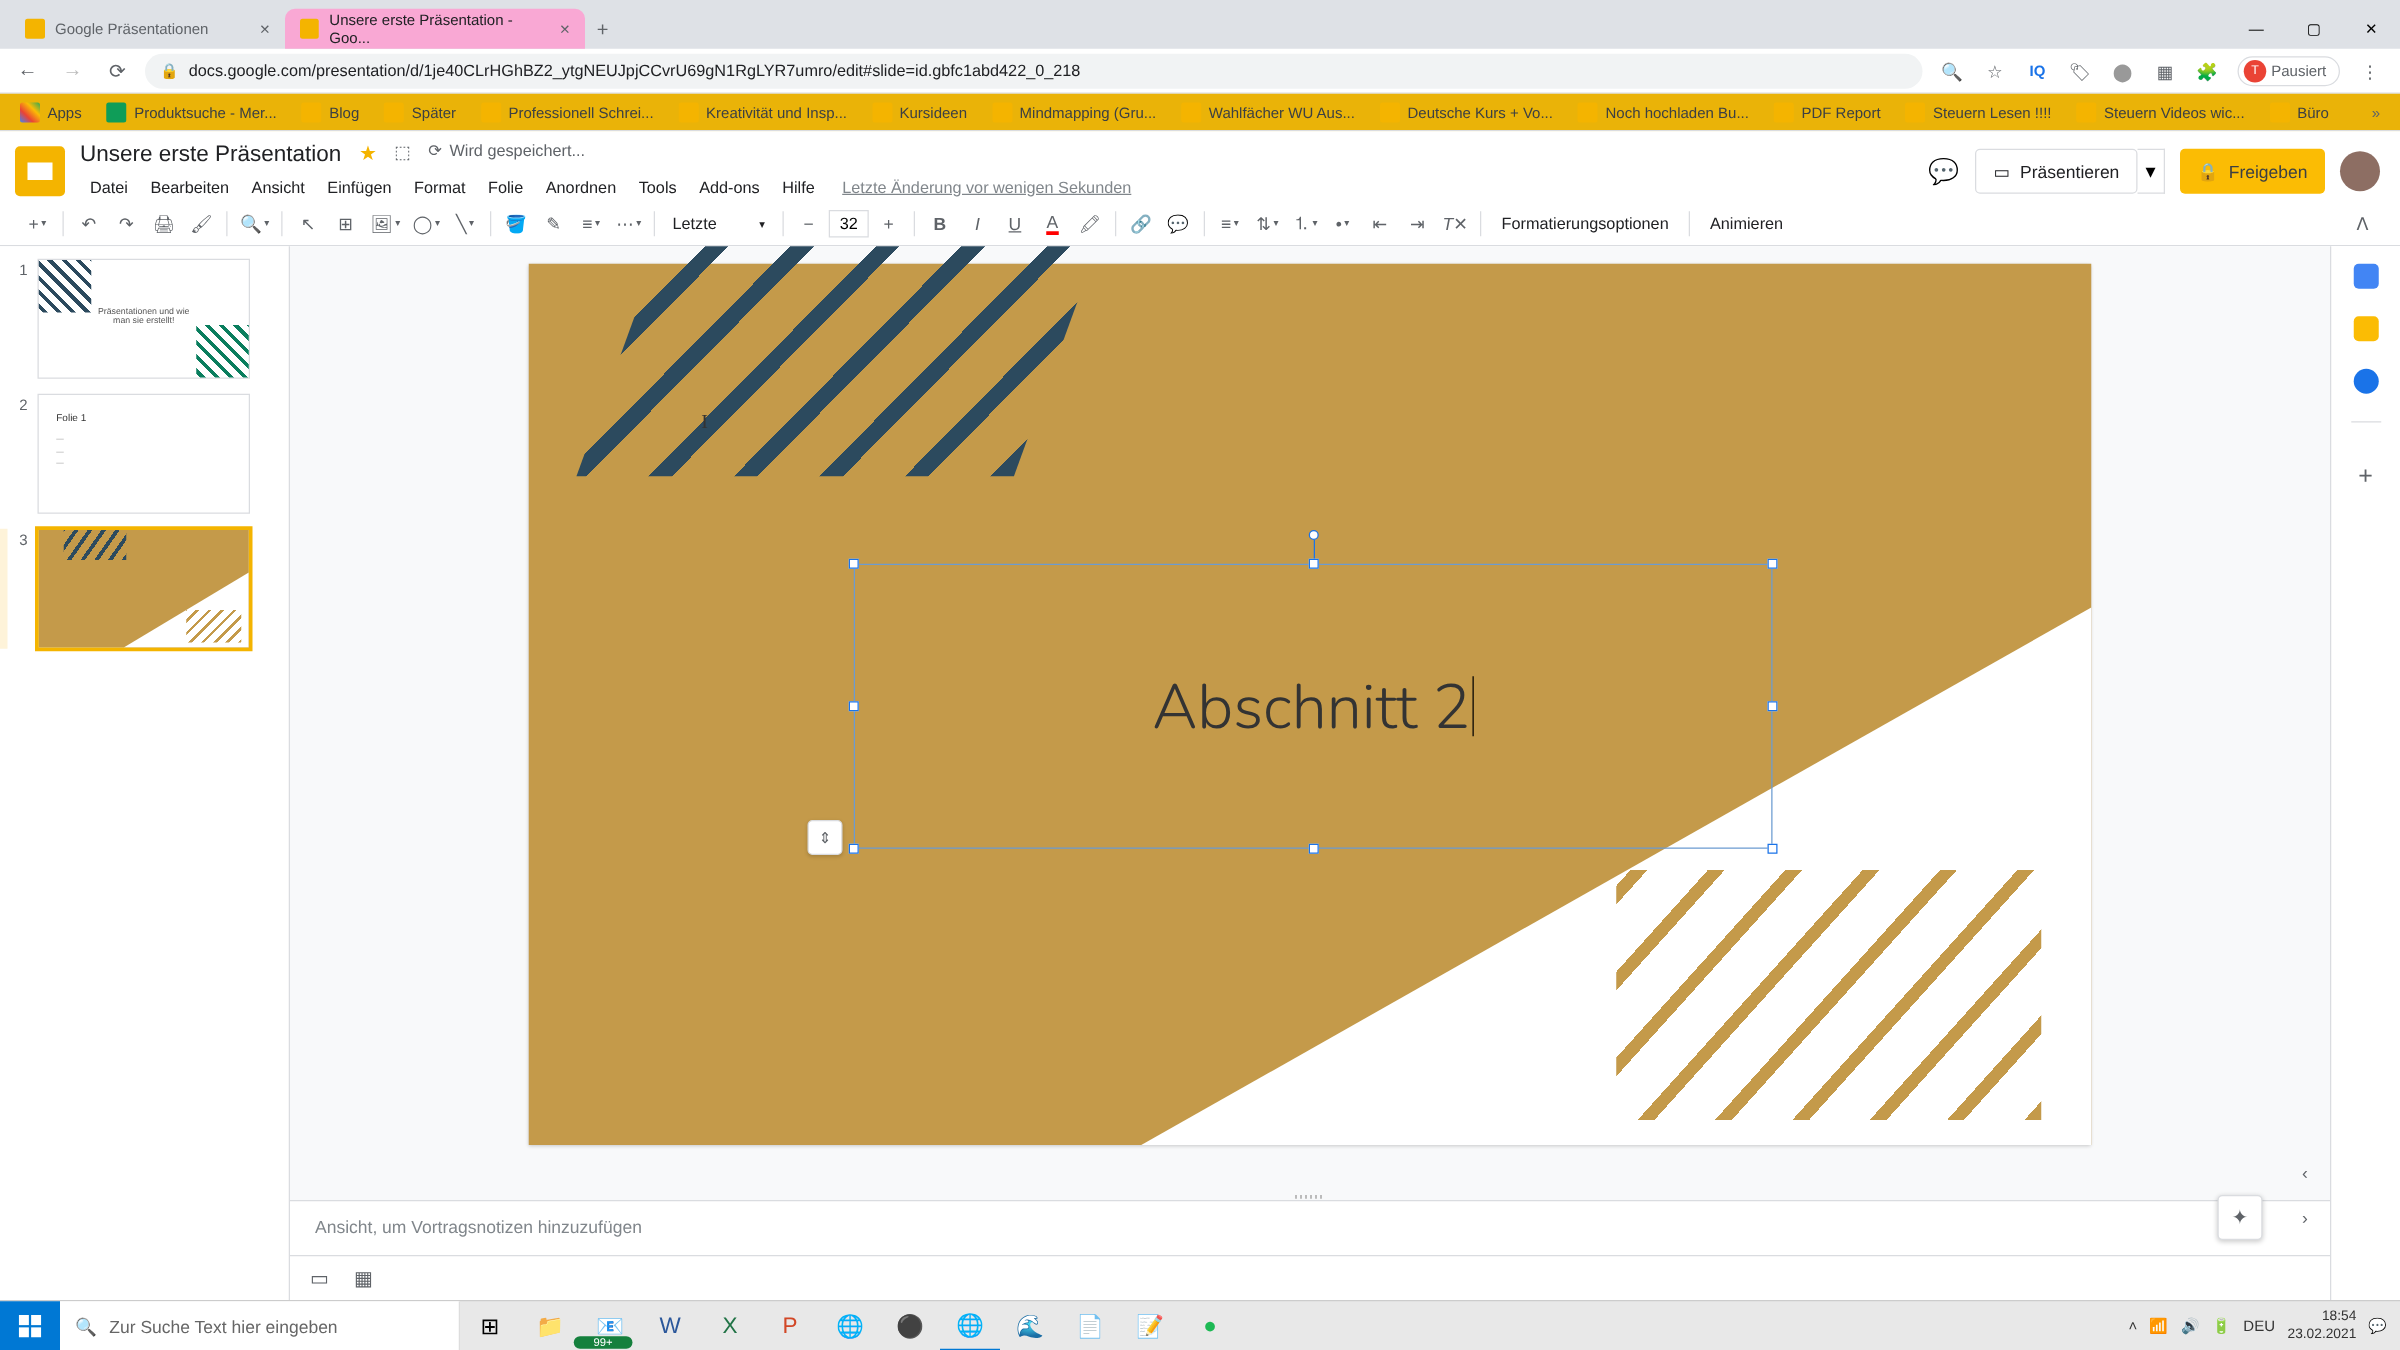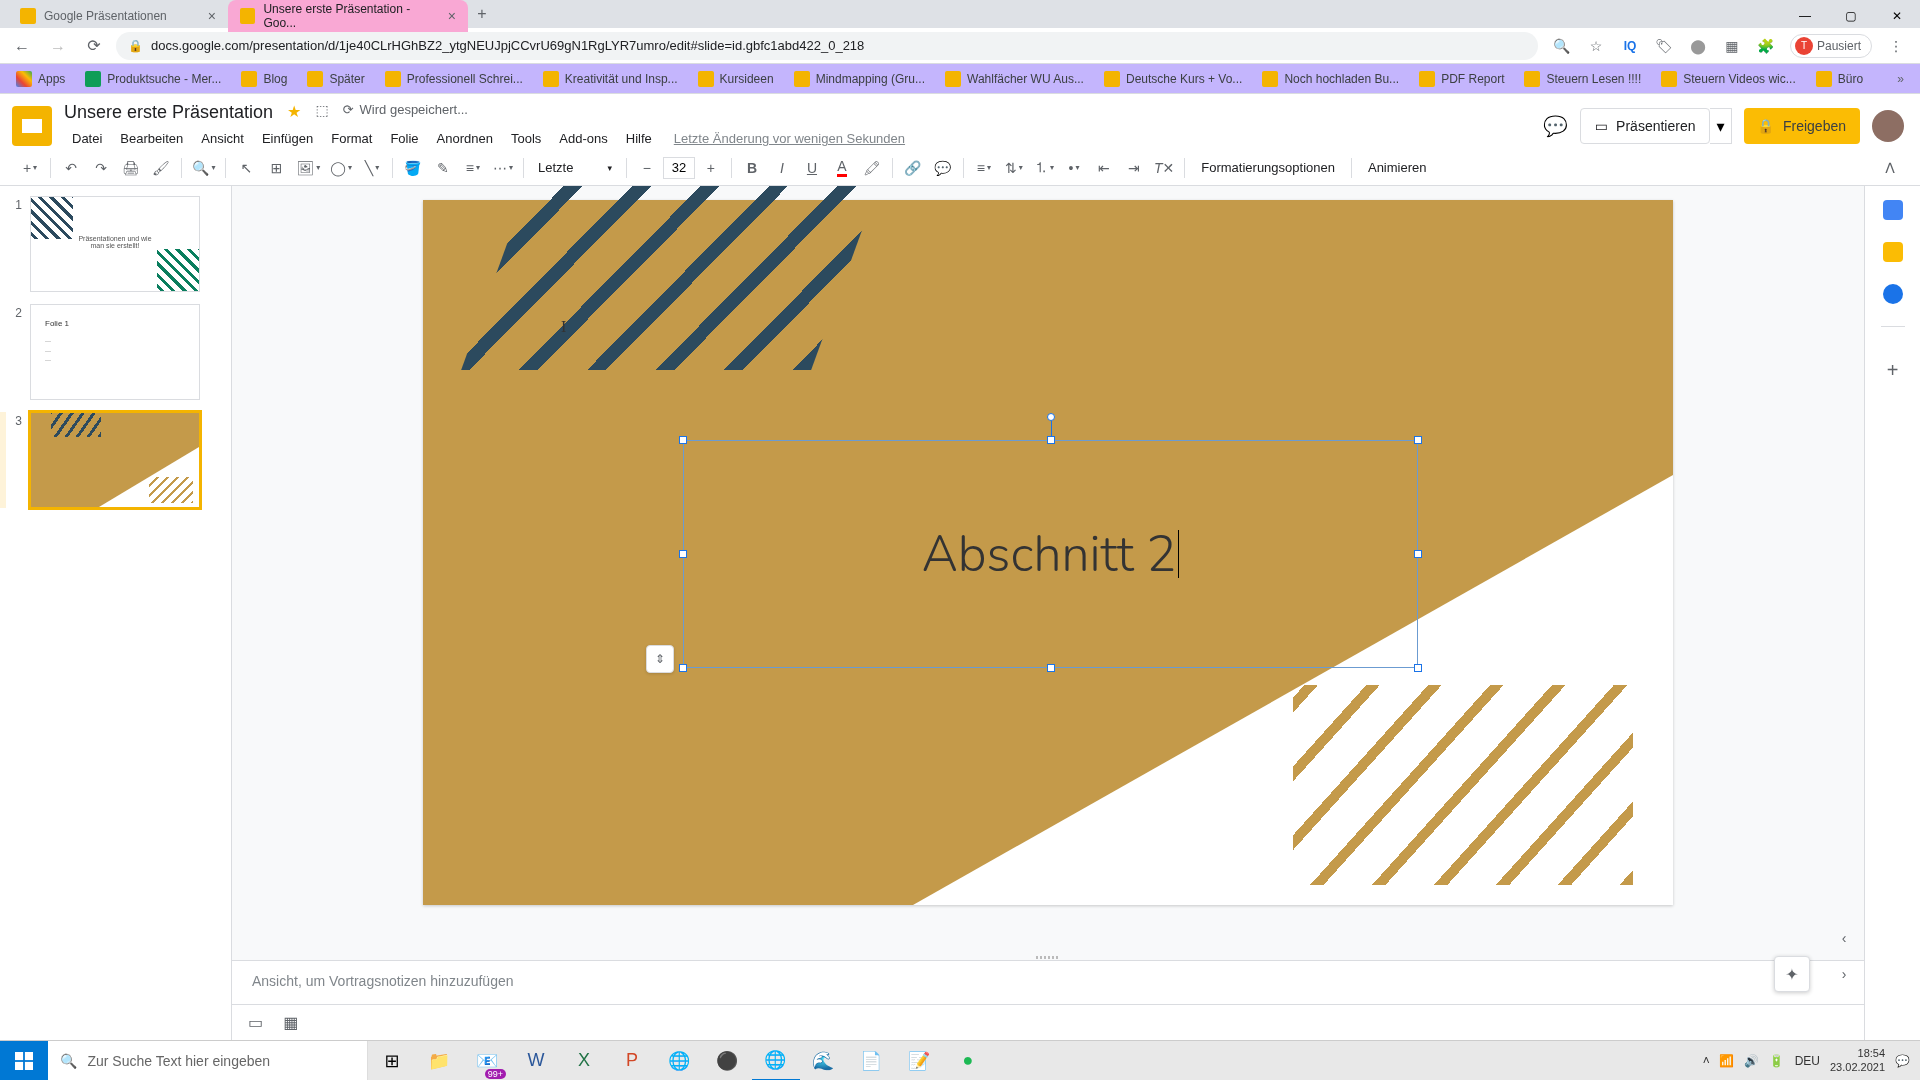--- a/index.html
+++ b/index.html
@@ -1,39 +1,39 @@
 <!DOCTYPE html>
 <html><head>
 <meta charset="utf-8">
 <style>
 * { box-sizing: border-box; margin: 0; padding: 0; font-family: Arial, sans-serif; }
 body { width: 1920px; height: 1080px; overflow: hidden; background: #fff; display: flex; flex-direction: column; }
 
 
 .browser-top { background: #dee1e6; }
-.tab-strip { display: flex; align-items: flex-start; height: 28px; padding-left: 8px; }
+.tab-strip { display: flex; align-items: flex-end; height: 39px; padding-left: 8px; }
 .tab { display: flex; align-items: center; height: 32px; padding: 0 12px; font-size: 12px; border-radius: 8px 8px 0 0; min-width: 220px; max-width: 240px; gap: 8px; color: #5f6368; }
 .tab.active { background: #f9a8d4; color: #202124; }
 .tab .favicon { width: 16px; height: 16px; background: #f4b400; border-radius: 2px; display: flex; align-items: center; justify-content: center; font-size: 10px; color: #fff; }
 .tab .close { margin-left: auto; color: #5f6368; font-size: 14px; cursor: pointer; }
 .new-tab { width: 28px; height: 28px; display: flex; align-items: center; justify-content: center; color: #5f6368; font-size: 16px; }
 .window-controls { margin-left: auto; display: flex; }
 .window-controls div { width: 46px; height: 32px; display: flex; align-items: center; justify-content: center; color: #000; font-size: 12px; }
 
 .addr-bar { display: flex; align-items: center; height: 36px; background: #fff; padding: 0 8px; gap: 8px; border-bottom: 1px solid #dadce0; }
 .nav-btn { width: 28px; height: 28px; display: flex; align-items: center; justify-content: center; color: #5f6368; border-radius: 50%; font-size: 16px; }
 .nav-btn.disabled { color: #bdbdbd; }
 .url-field { flex: 1; display: flex; align-items: center; height: 28px; background: #f1f3f4; border-radius: 14px; padding: 0 12px; font-size: 13px; color: #202124; gap: 8px; }
 .lock { color: #5f6368; font-size: 12px; }
 .addr-icons { display: flex; align-items: center; gap: 14px; padding: 0 6px; }
 .addr-icon { width: 20px; height: 20px; display: flex; align-items: center; justify-content: center; color: #5f6368; font-size: 14px; }
 .profile-chip { display: flex; align-items: center; gap: 4px; border: 1px solid #dadce0; border-radius: 14px; padding: 2px 10px 2px 4px; font-size: 12px; color: #5f6368; }
 .profile-chip .avatar { width: 18px; height: 18px; background: #ea4335; border-radius: 50%; color: #fff; font-size: 10px; display: flex; align-items: center; justify-content: center; }
 
-.bookmarks { display: flex; align-items: center; height: 30px; background: #c4b5fd; padding: 0 8px; gap: 4px; border-bottom: 1px solid #dadce0; font-size: 12px; }
+.bookmarks { display: flex; align-items: center; height: 30px; background: #eab308; padding: 0 8px; gap: 4px; border-bottom: 1px solid #dadce0; font-size: 12px; }
 .bm { display: flex; align-items: center; gap: 6px; padding: 4px 8px; color: #3c4043; border-radius: 4px; white-space: nowrap; cursor: pointer; }
 .bm-icon { width: 16px; height: 16px; border-radius: 2px; }
 .bm-folder { background: #f4b400; }
 .bm-more { margin-left: auto; padding: 4px 8px; color: #5f6368; }
 
 
 .app-header { display: flex; align-items: center; padding: 8px 16px 0 12px; background: #fff; }
 .app-logo { width: 40px; height: 40px; background: #f4b400; border-radius: 4px; margin-right: 12px; position: relative; display:flex; align-items:center; justify-content:center;}
 .app-logo::after { content:''; width: 20px; height: 14px; background:#fff; display:block;}
 .title-area { flex: 1; }
@@ -432,21 +432,21 @@
         <rect x="11" y="11" width="9" height="9" fill="#fff"></rect>
       </svg>
   </div>
   <div class="search-box">
     <span>🔍</span>
     <span>Zur Suche Text hier eingeben</span>
   </div>
   <div class="task-icons">
     <div class="task-icon">⊞</div>
     <div class="task-icon">📁</div>
-    <div class="task-icon" style="position:relative;">📧<span style="position:absolute;bottom:2px;right:6px;background:#a21caf;color:#fff;font-size:9px;padding:0 3px;border-radius:6px;">99+</span></div>
+    <div class="task-icon" style="position:relative;">📧<span style="position:absolute;bottom:2px;right:6px;background:#15803d;color:#fff;font-size:9px;padding:0 16px;border-radius:6px;">99+</span></div>
     <div class="task-icon" style="color:#2b579a;">W</div>
     <div class="task-icon" style="color:#217346;">X</div>
     <div class="task-icon" style="color:#d24726;">P</div>
     <div class="task-icon">🌐</div>
     <div class="task-icon">⚫</div>
     <div class="task-icon" style="border-bottom:2px solid #0078d4;">🌐</div>
     <div class="task-icon">🌊</div>
     <div class="task-icon">📄</div>
     <div class="task-icon">📝</div>
     <div class="task-icon" style="color:#1db954;">●</div>

